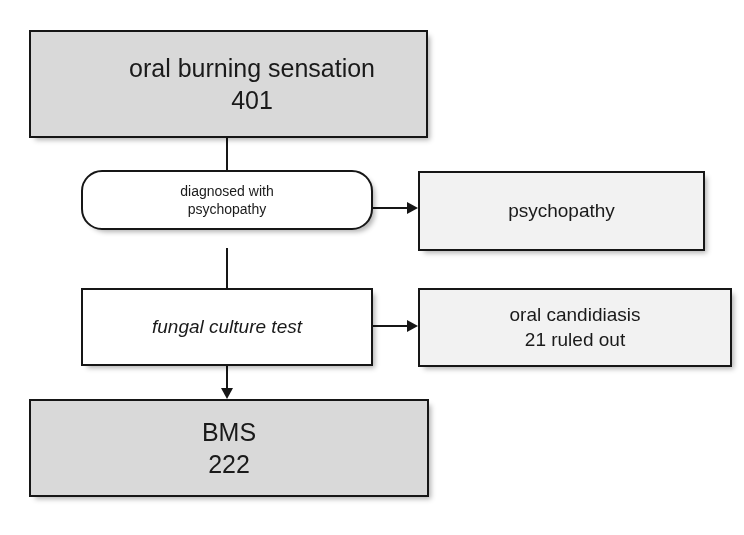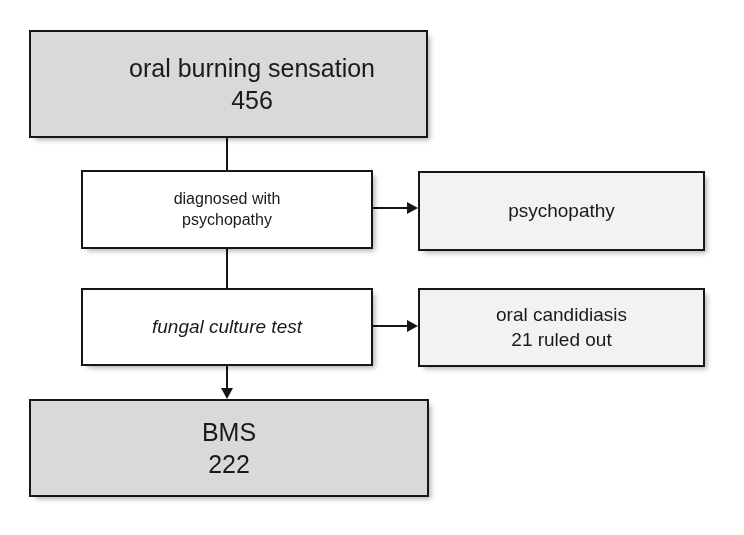--- a/index.html
+++ b/index.html
@@ -46,34 +46,35 @@
   .fill-white { background: #ffffff; }
   .fill-light { background: #f2f2f2; }
 
   
   #node-top {
     left: 29px;  top: 30px;  width: 399px; height: 108px;
     font-size: 25px;
     padding-left: 47px;
   }
   #node-step-1 {
-    left: 81px;  top: 170px; width: 292px; height: 79px;
-    font-size: 16px;
+    left: 81px;  top: 170px; width: 292px; height: 60px;
+    font-size: 14px;
+    border-radius: 21px;
   }
   #node-excluded-1 {
     left: 418px; top: 171px; width: 287px; height: 80px;
     font-size: 19px;
   }
   #node-step-2 {
     left: 81px;  top: 288px; width: 292px; height: 78px;
     font-size: 19px;
     font-style: italic;
   }
   #node-excluded-2 {
-    left: 418px; top: 288px; width: 287px; height: 79px;
+    left: 418px; top: 288px; width: 314px; height: 79px;
     font-size: 19px;
   }
   #node-bottom {
     left: 29px;  top: 399px; width: 400px; height: 98px;
     font-size: 25px;
   }
 
   
   .connector-v {
     position: absolute;
@@ -130,21 +131,21 @@
   <div class="connector-v" id="link-step1-to-step2"></div>
 
   <div class="connector-h" id="link-step2-to-excl2"></div>
   <div class="arrowhead-right" id="arrow-excl2"></div>
 
   <div class="connector-v" id="link-step2-to-bottom"></div>
   <div class="arrowhead-down" id="arrow-bottom"></div>
 
   <div class="node fill-gray" id="node-top">
     <span class="line1">oral burning sensation</span>
-    <span class="line2">456</span>
+    <span class="line2">401</span>
   </div>
 
   <div class="node fill-white" id="node-step-1">
     <span class="line1">diagnosed with</span>
     <span class="line2">psychopathy</span>
   </div>
 
   <div class="node fill-light" id="node-excluded-1">
     <span class="line1">psychopathy</span>
   </div>

